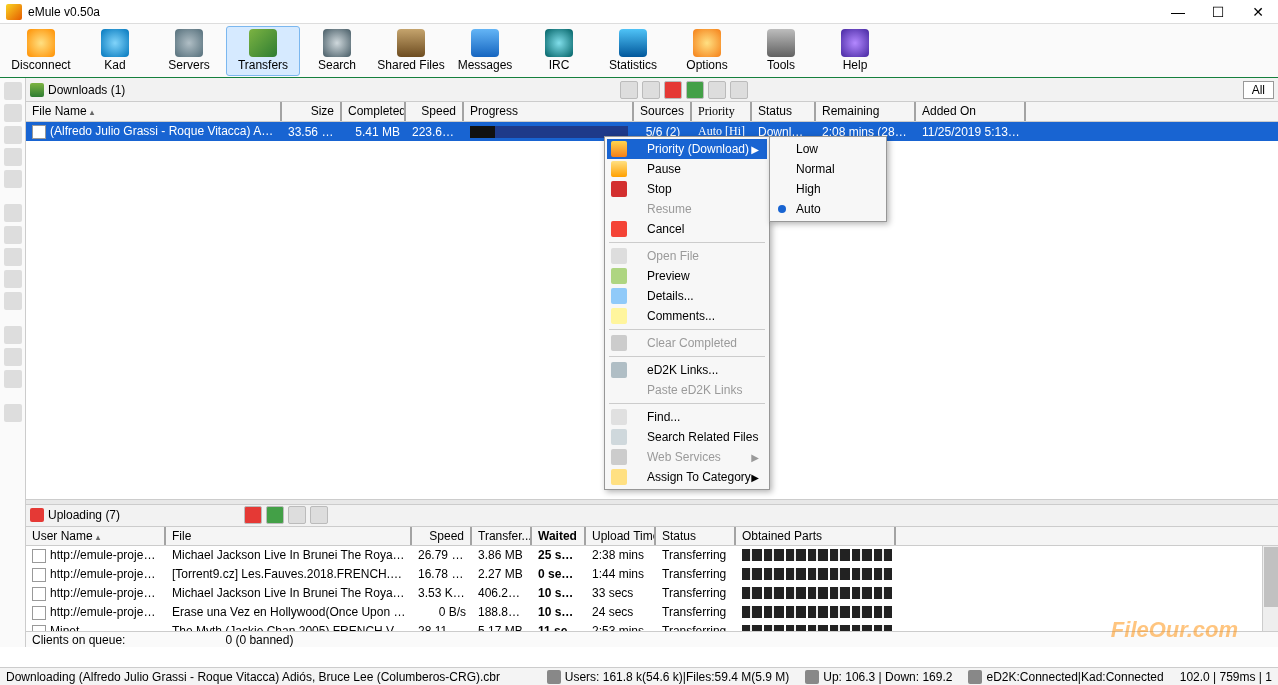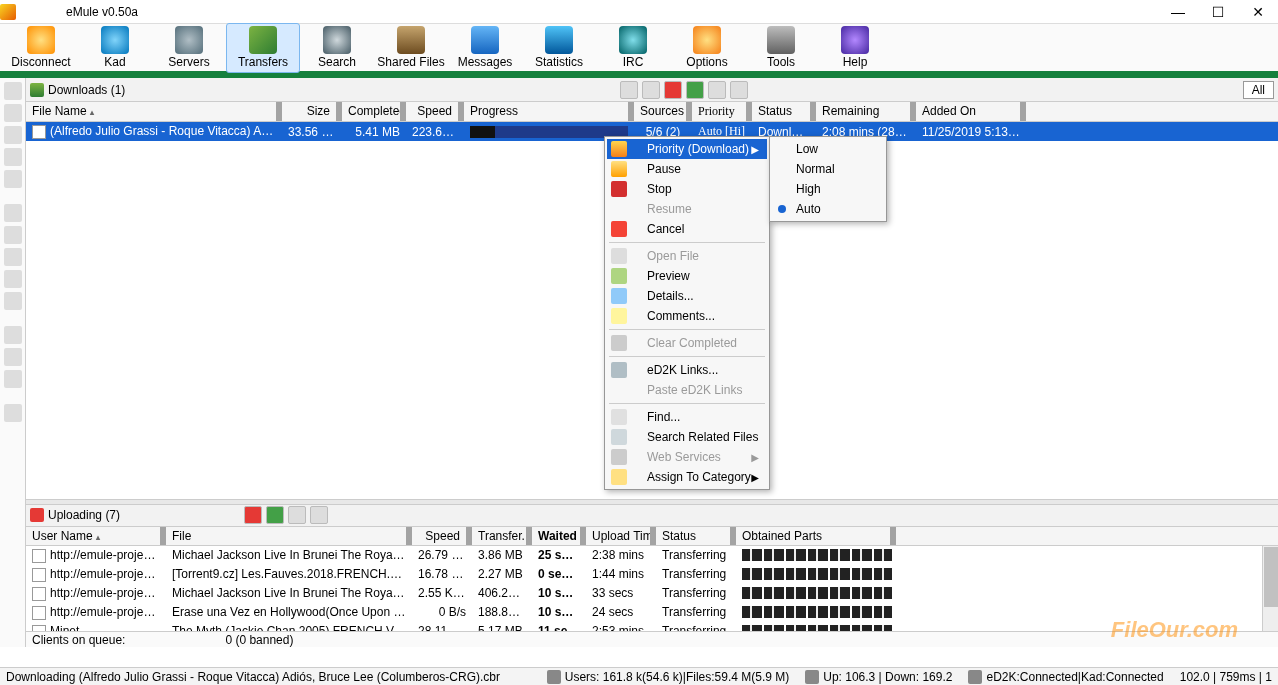--- a/index.html
+++ b/index.html
@@ -1,23 +1,23 @@
 <!DOCTYPE html>
 <html><head>
 <meta charset="utf-8">
 <style>
 * { margin: 0; padding: 0; box-sizing: border-box; font-family: "Segoe UI", Tahoma, sans-serif; font-size: 12px; }
 body { background: #fff; width: 1278px; height: 685px; overflow: hidden; position: relative; }
 
-.titlebar { height: 24px; background: #fff; display: flex; align-items: center; border-bottom: 1px solid #ddd; gap: 44px; }
+.titlebar { height: 24px; background: #fff; display: flex; align-items: center; padding-left: 6px; border-bottom: 1px solid #ddd; }
 .titlebar .app-icon { width: 16px; height: 16px; background: linear-gradient(135deg,#f9d423,#e65c00); border-radius: 2px; margin-right: 6px; }
 .titlebar .win-controls { margin-left: auto; display: flex; }
 .titlebar .win-btn { width: 40px; height: 22px; display:flex; align-items:center; justify-content:center; font-size:14px; }
 
-.toolbar { height: 54px; display: flex; align-items: center; padding: 2px 4px; border-bottom: 7px solid #15803d; background: #fafafa; }
+.toolbar { height: 54px; display: flex; align-items: center; padding: 2px 4px; border-bottom: 1px solid #15803d; background: #fafafa; }
 .toolbar .tbtn { width: 74px; height: 50px; display:flex; flex-direction:column; align-items:center; justify-content:center; gap:1px; border-radius:3px; }
 .toolbar .tbtn.selected { background: #d6eaff; border:1px solid #7bb7ef; }
 .toolbar .tbtn .ticon { width:28px; height:28px; border-radius:4px; }
 .ic-disconnect { background: radial-gradient(circle,#ffe082,#ff8f00); }
 .ic-kad { background: radial-gradient(circle,#81d4fa,#0277bd); }
 .ic-servers { background: radial-gradient(circle,#b0bec5,#546e7a); }
 .ic-transfers { background: linear-gradient(135deg,#7cb342,#2e7d32); }
 .ic-search { background: radial-gradient(circle,#cfd8dc,#455a64); }
 .ic-shared { background: linear-gradient(#c5a46d,#6d4c20); border-radius:2px; }
 .ic-messages { background: linear-gradient(#64b5f6,#1565c0); border-radius:50%; }
@@ -31,21 +31,21 @@
 .sidebar { width: 26px; background:#fafafa; border-right:1px solid #ccc; display:flex; flex-direction:column; align-items:center; gap:4px; padding-top:4px; }
 .sidebar .sbtn { width:18px; height:18px; background:#ddd; border-radius:2px; }
 
 .main { flex:1; display:flex; flex-direction:column; position:relative; }
 .sub-bar { height:24px; background:#f2f2f2; border-bottom:1px solid #ccc; display:flex; align-items:center; padding:0 4px; gap:4px; }
 .sub-bar .mini-btns { margin-left:auto; display:flex; gap:4px; }
 .sub-bar .mini { width:18px; height:18px; background:#ddd; border:1px solid #bbb; border-radius:2px; }
 
 .grid { flex:1; overflow:hidden; position:relative; }
 .ghead { display:flex; background:#f5f5f5; border-bottom:1px solid #ccc; height:20px; }
-.ghead .gh { border-right:6px solid #a3a3a3; padding:2px 6px; white-space:nowrap; overflow:hidden; }
+.ghead .gh { border-right:2px solid #a3a3a3; padding:2px 6px; white-space:nowrap; overflow:hidden; }
 .grow { display:flex; height:19px; align-items:center; }
 .grow.selected { background:#1864d2; color:#fff; }
 .grow .gc { padding:0 6px; white-space:nowrap; overflow:hidden; text-overflow:ellipsis; }
 .file-icon { width:14px; height:14px; background:#fff; border:1px solid #999; display:inline-block; margin-right:4px; vertical-align:middle; }
 
 
 .d-fn{width:256px;} .d-sz{width:60px;text-align:right;} .d-cm{width:64px;text-align:right;} .d-sp{width:58px;text-align:right;} .d-pg{width:170px;} .d-so{width:58px;text-align:center;} .d-pr{width:60px;font-family:Liberation Serif, serif;} .d-st{width:64px;} .d-rm{width:100px;} .d-ao{width:110px;}
 
 
 .u-un{width:140px;} .u-fl{width:246px;} .u-sp{width:60px;text-align:right;} .u-tr{width:60px;} .u-wa{width:54px;font-weight:bold;} .u-ut{width:70px;} .u-st{width:80px;} .u-op{width:160px;}
@@ -120,26 +120,26 @@
     </div>
     <div class="tbtn">
       <div class="ticon ic-shared"></div>
       <span>Shared Files</span>
     </div>
     <div class="tbtn">
       <div class="ticon ic-messages"></div>
       <span>Messages</span>
     </div>
     <div class="tbtn">
+      <div class="ticon ic-irc"></div>
+      <span>IRC</span>
+    </div>
+    <div class="tbtn">
       <div class="ticon ic-stats"></div>
       <span>Statistics</span>
-    </div>
-    <div class="tbtn">
-      <div class="ticon ic-irc"></div>
-      <span>IRC</span>
     </div>
     <div class="tbtn">
       <div class="ticon ic-options"></div>
       <span>Options</span>
     </div>
     <div class="tbtn">
       <div class="ticon ic-tools"></div>
       <span>Tools</span>
     </div>
     <div class="tbtn">
@@ -263,21 +263,21 @@
             <div class="gc u-wa">0 secs ...</div>
             <div class="gc u-ut">1:44 mins</div>
             <div class="gc u-st">Transferring</div>
             <div class="gc u-op">
               <div class="obtained-bar"></div>
             </div>
           </div>
           <div class="grow">
             <div class="gc u-un"><span class="file-icon"></span>http://emule-project.net</div>
             <div class="gc u-fl">Michael Jackson Live In Brunei The Royal Concert...</div>
-            <div class="gc u-sp">2.55 KB/s</div>
+            <div class="gc u-sp">3.53 KB/s</div>
             <div class="gc u-tr">406.25 KB</div>
             <div class="gc u-wa">10 secs</div>
             <div class="gc u-ut">33 secs</div>
             <div class="gc u-st">Transferring</div>
             <div class="gc u-op">
               <div class="obtained-bar"></div>
             </div>
           </div>
           <div class="grow">
             <div class="gc u-un"><span class="file-icon"></span>http://emule-project.net</div>

